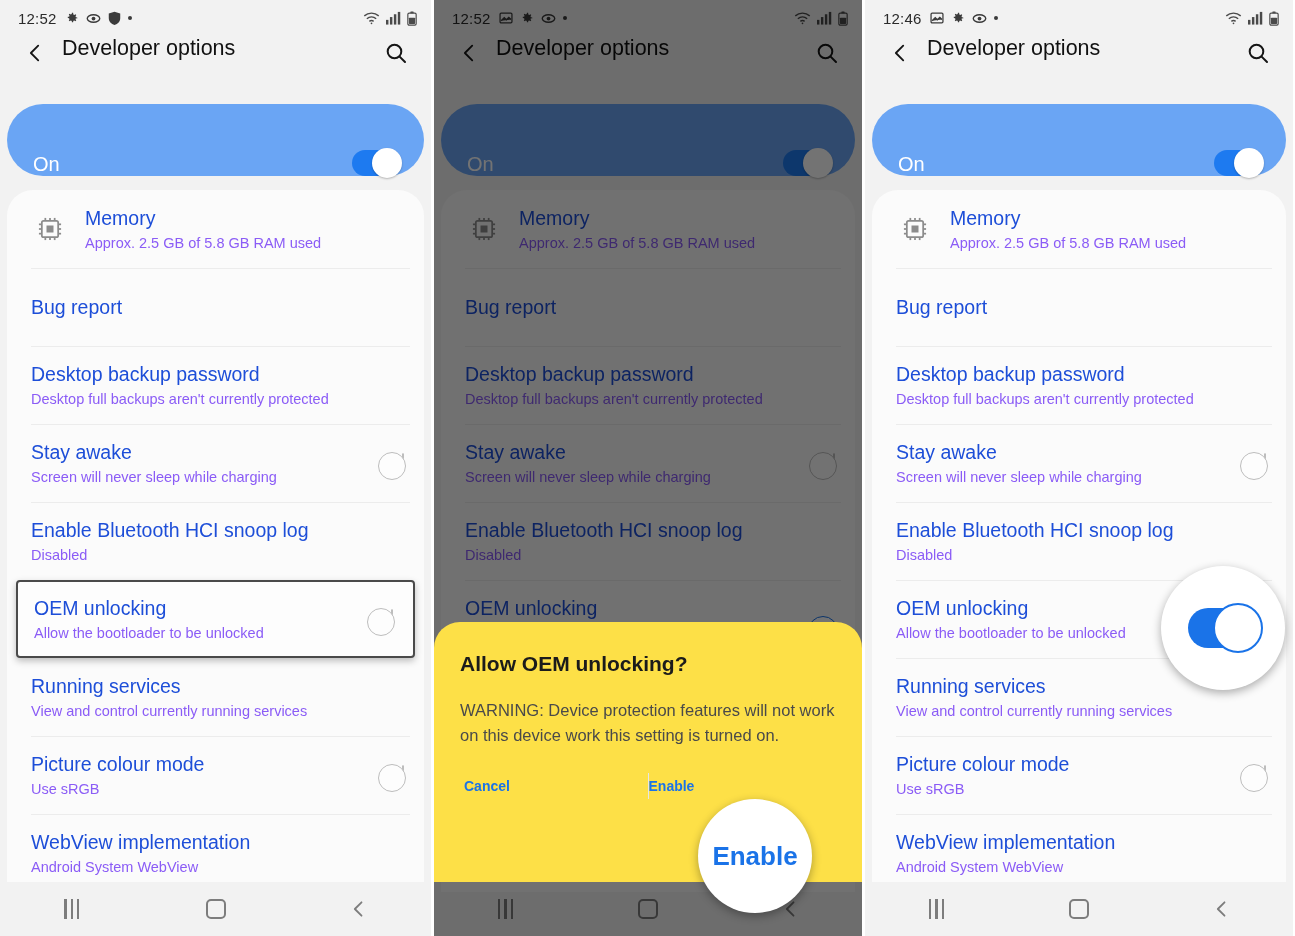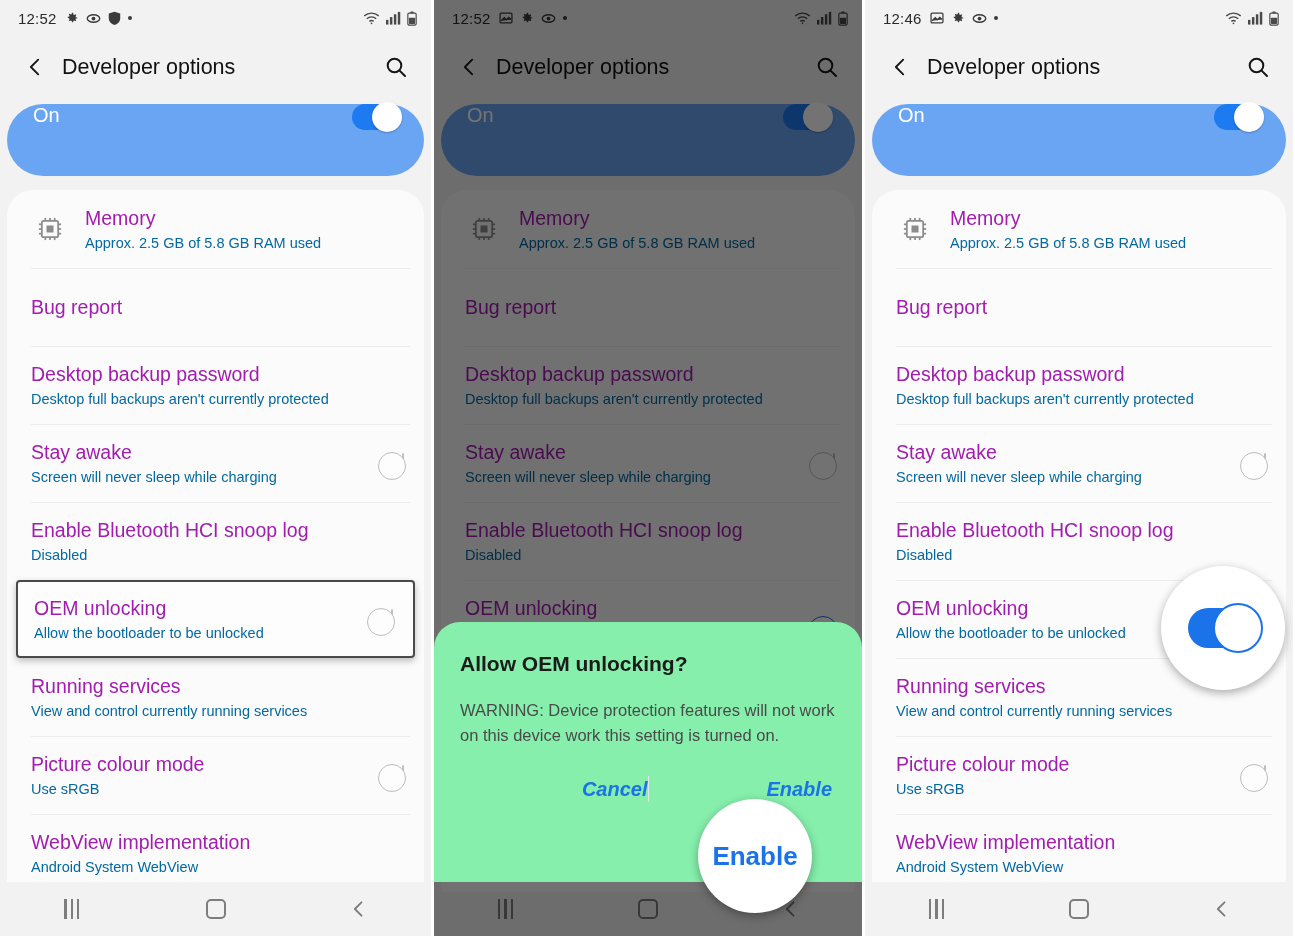--- a/index.html
+++ b/index.html
@@ -44,21 +44,20 @@
   .sb-spacer { flex: 1 1 auto; }
   .sb-icons-right { display: flex; align-items: center; gap: 6px; }
   .sb-ic { display: inline-flex; align-items: center; justify-content: center; }
   .sb-ic svg { display: block; }
   .sb-dot { width: 4px; height: 4px; border-radius: 50%; background: #3b3b3b; display: inline-block; }
 
   
   .actionbar {
     height: 62px;
     display: flex;
-    align-items: center;
     padding: 0 18px 0 18px;
     position: relative;
     z-index: 2;
   }
   .back-btn {
     width: 34px; height: 34px;
     display: flex; align-items: center; justify-content: center;
     flex: 0 0 auto;
   }
   .ab-title {
@@ -74,21 +73,21 @@
     flex: 0 0 auto;
   }
 
   
   .master {
     margin: 6px 7px 0 7px;
     height: 72px;
     border-radius: 36px;
     background: #6aa5f4;
     display: flex;
-    align-items: flex-start;
+    align-items: flex-end;
     padding: 0 24px 0 26px;
     position: relative;
     z-index: 2;
   }
   .master-label { font-size: 20px; color: #ffffff; }
   .master-spacer { flex: 1 1 auto; }
   .sw {
     width: 48px; height: 26px; border-radius: 13px;
     position: relative; flex: 0 0 auto;
   }
@@ -145,27 +144,27 @@
   }
   .row.has-icon { padding-left: 20px; }
   .row-icon {
     width: 46px; flex: 0 0 auto;
     display: flex; align-items: center; justify-content: center;
     margin-right: 12px;
   }
   .row-text { flex: 1 1 auto; min-width: 0; }
   .row-title {
     font-size: 19.5px;
-    color: #a21caf;
+    color: #1d4ed8;
     line-height: 1.25;
     white-space: nowrap;
   }
   .row-sub {
     font-size: 14.5px;
-    color: #0369a1;
+    color: #8b5cf6;
     margin-top: 4px;
     line-height: 1.25;
     white-space: nowrap;
   }
   .row-ctl { flex: 0 0 auto; margin-left: 12px; }
 
   
   .row.highlight {
     background: #fdfdfd;
     border: 2.5px solid #4a4a4a;
@@ -213,21 +212,21 @@
     z-index: 10;
   }
   .panel.dim .navbar { background: transparent; }
   .panel.dim { background: #f2f2f2; }
 
   
   .dialog {
     position: absolute;
     left: 0px; right: 0px;
     bottom: 54px;
-    background: #86efac;
+    background: #fde047;
     border-radius: 26px 26px 0 0;
     padding: 30px 26px 0 26px;
     z-index: 20;
     height: 260px;
   }
   .dlg-title {
     font-size: 21px;
     font-weight: bold;
     color: #1b1b1b;
     margin-bottom: 22px;
@@ -238,26 +237,25 @@
     line-height: 1.5;
   }
   .dlg-actions {
     display: flex;
     align-items: center;
     margin-top: 22px;
     padding: 0 4px;
   }
   .dlg-btn {
     flex: 1 1 0;
-    text-align: right;
-    font-size: 20px;
+    text-align: left;
+    font-size: 14px;
     font-weight: bold;
     color: #1a73e8;
     padding: 8px 0;
-    font-style: italic;
   }
   .dlg-divider {
     width: 1px; height: 26px;
     background: #e6e6e6;
   }
 
   
   .magnifier {
     position: absolute;
     border-radius: 50%;

